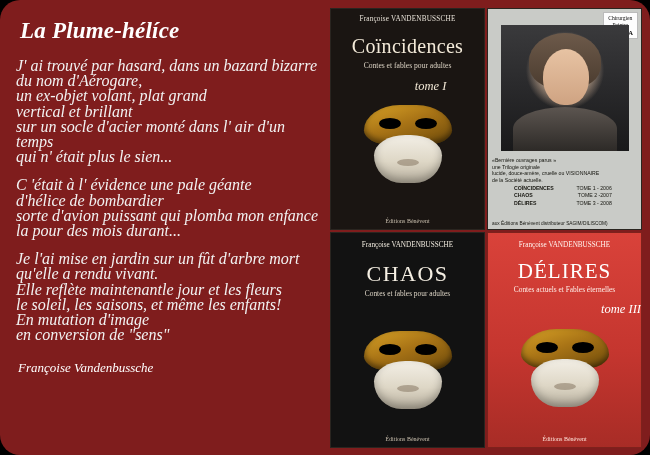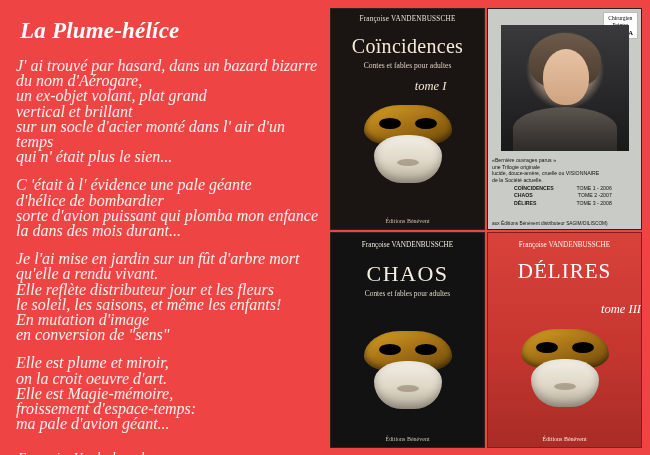--- a/index.html
+++ b/index.html
@@ -10,22 +10,23 @@
   body {
     width: 650px;
     height: 455px;
     overflow: hidden;
     font-family: "Liberation Serif", serif;
   }
   #page {
     position: relative;
     width: 650px;
     height: 455px;
-    background: #ef4444;
+    background: #7f1d1d;
     color: #ffffff;
+    border-radius: 20px;
   }
 
   
   #poem-col {
     position: absolute;
     left: 0;
     top: 0;
     width: 330px;
     height: 455px;
     padding: 10px 8px 0 12px;
@@ -401,32 +402,27 @@
 
     <div class="stanza">J' ai trouvé par hasard, dans un bazard bizarre
 du nom d'Aérogare,
 un ex-objet volant, plat grand
 vertical et brillant
 sur un socle d'acier monté dans l' air d'un temps
 qui n' était plus le sien...</div>
     <div class="stanza">C 'était à l' évidence une pale géante
 d'hélice de bombardier
 sorte d'avion puissant qui plomba mon enfance
-la dans des mois durant...</div>
+la pour des mois durant...</div>
     <div class="stanza">Je l'ai mise en jardin sur un fût d'arbre mort
 qu'elle a rendu vivant.
-Elle reflète distributeur jour et les fleurs
+Elle reflète maintenantle jour et les fleurs
 le soleil, les saisons, et même les enfants!
 En mutation d'image
 en conversion de "sens"</div>
-    <div class="stanza">Elle est plume et miroir,
-on la croit oeuvre d'art.
-Elle est Magie-mémoire,
-froissement d'espace-temps:
-ma pale d'avion géant...</div>
 
     <div id="signature">Françoise Vandenbussche</div>
   </div>
 
   <div id="covers">
 
     <div class="cover" id="cover-1">
       <div class="author">Françoise VANDENBUSSCHE</div>
       <div class="maintitle">Coïncidences</div>
       <div class="subtitle">Contes et fables pour adultes</div>
@@ -489,20 +485,21 @@
         </div>
         <div class="lower"></div>
         <div class="lips"></div>
       </div>
       <div class="editions">Éditions Bénévent</div>
     </div>
 
     <div class="cover" id="cover-3">
       <div class="author">Françoise VANDENBUSSCHE</div>
       <div class="maintitle">DÉLIRES</div>
+      <div class="subtitle">Contes actuels et Fables éternelles</div>
       <div class="tome">tome III</div>
       <div class="mask" style="top:96px;">
         <div class="upper">
           <div class="eye l"></div>
           <div class="eye r"></div>
         </div>
         <div class="lower"></div>
         <div class="lips"></div>
       </div>
       <div class="editions">Éditions Bénévent</div>

